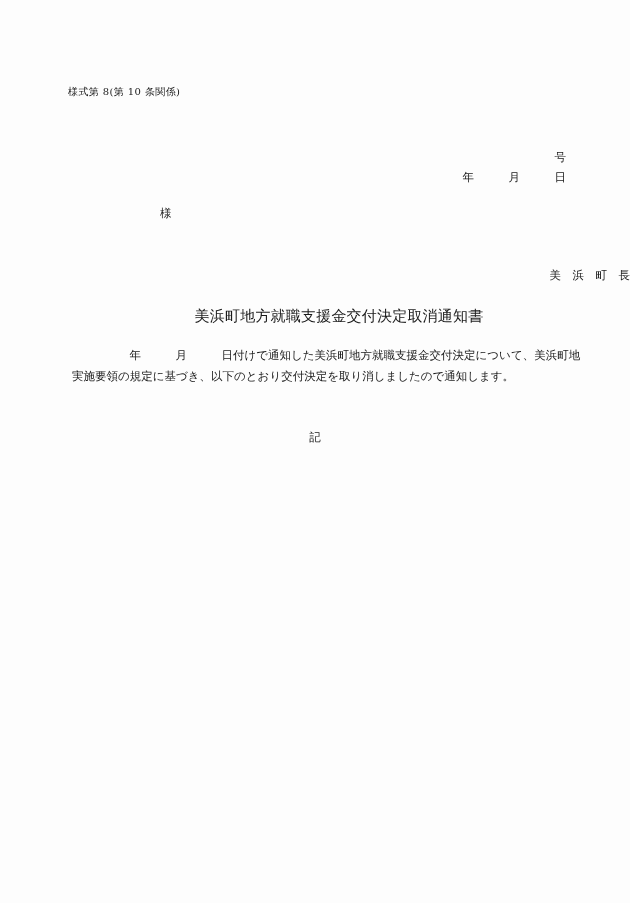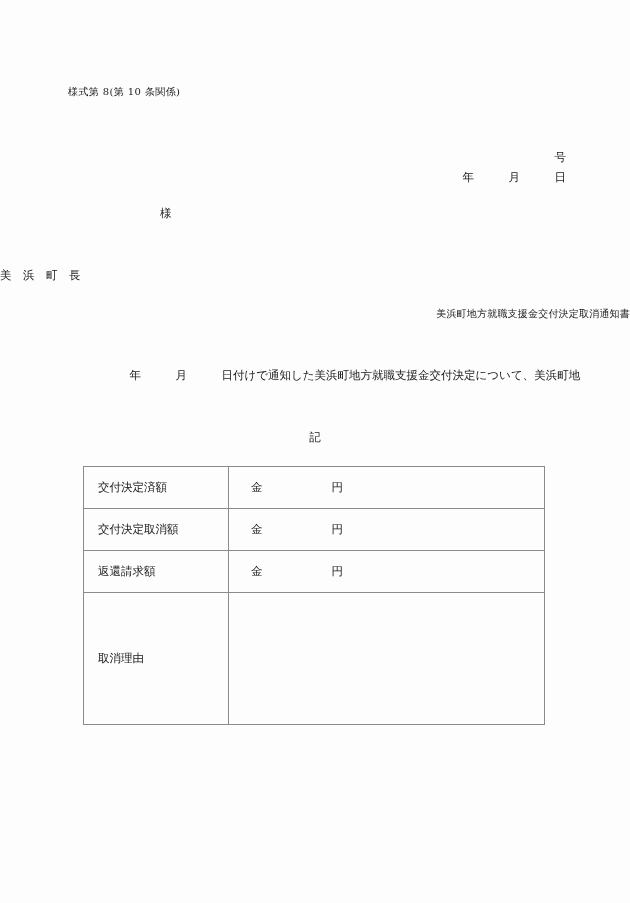--- a/index.html
+++ b/index.html
@@ -52,52 +52,51 @@
     font-size: 11.5px;
     white-space: pre;
   }
 
   
   .issuer {
     position: absolute;
     left: 0;
     right: 0;
     top: 268px;
-    text-align: left;
+    text-align: right;
     font-size: 11.5px;
     white-space: pre;
   }
 
   
   .doc-title {
     position: absolute;
     left: 0;
     right: 0;
     top: 307px;
-    text-align: right;
-    font-size: 10px;
+    text-align: center;
+    font-size: 15px;
     letter-spacing: 0.2px;
     white-space: nowrap;
     margin-left: 48px;
   }
 
   
   .body-text {
     position: absolute;
     left: 72px;
     top: 345px;
     width: 488px;
     font-size: 11.5px;
     line-height: 20.5px;
     text-align: justify;
   }
   .body-text .l {
     display: block;
     white-space: pre;
-    margin-top: 20px;
   }
 
   
   .ki-mark {
     position: absolute;
     left: 0;
     right: 0;
     top: 430px;
     text-align: center;
     font-size: 11.5px;
@@ -148,38 +147,19 @@
   </div>
 
   <div class="addressee">様</div>
 
   <div class="issuer">美　浜　町　長</div>
 
   <div class="doc-title">美浜町地方就職支援金交付決定取消通知書</div>
 
   <div class="body-text">
     <span class="l">　　　　　年　　　月　　　日付けで通知した美浜町地方就職支援金交付決定について、美浜町地</span>
+    <span class="l">実施要領の規定に基づき、以下のとおり交付決定を取り消しましたので通知します。</span>
   </div>
 
   <div class="ki-mark">記</div>
 
-  <table class="amount-table">
-    <tbody>
-      <tr class="r-normal">
-        <td class="label">交付決定済額</td>
-        <td class="value">金　　　　　　円</td>
-      </tr>
-      <tr class="r-normal">
-        <td class="label">交付決定取消額</td>
-        <td class="value">金　　　　　　円</td>
-      </tr>
-      <tr class="r-normal">
-        <td class="label">返還請求額</td>
-        <td class="value">金　　　　　　円</td>
-      </tr>
-      <tr class="r-tall">
-        <td class="label">取消理由</td>
-        <td class="value"></td>
-      </tr>
-    </tbody>
-  </table>
 
 </div>
 
 </body></html>

